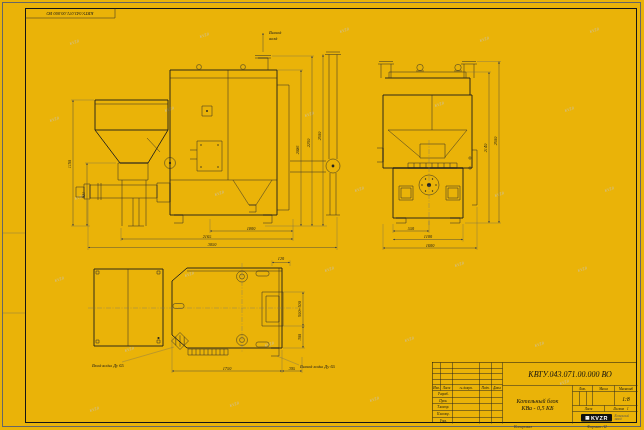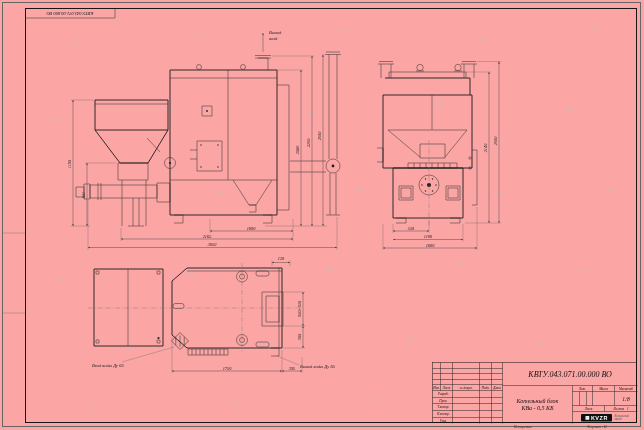--- a/index.html
+++ b/index.html
@@ -1,16 +1,16 @@
 <!DOCTYPE html>
 <html><head>
 <meta charset="utf-8">
 <style>
   html,body{margin:0;padding:0;background:#e8e8e8}
-  .sheet{position:relative;width:644px;height:430px;background:#fca5a5;overflow:hidden;font-family:"Liberation Serif",serif}
+  .sheet{position:relative;width:644px;height:430px;background:#eab308;overflow:hidden;font-family:"Liberation Serif",serif}
   .frame-outer{position:absolute;left:2px;top:2px;width:639px;height:425px;border:0.6px solid #666;box-sizing:border-box}
   .frame-inner{position:absolute;left:25px;top:8px;width:612px;height:415px;border:1.2px solid #151515;box-sizing:border-box}
   svg.draw{position:absolute;left:0;top:0}
   .o{fill:none;stroke:#1c1c1c;stroke-width:.9;stroke-linejoin:miter}
   .t{fill:none;stroke:#2a2a2a;stroke-width:.5}
   .d{stroke:#444;stroke-width:.45;fill:none}
   .e{stroke:#666;stroke-width:.35;fill:none}
   .cl{stroke:#777;stroke-width:.4;stroke-dasharray:5 1.5 1 1.5;fill:none}
   .fill{fill:#222;stroke:none}
   text{font-family:"Liberation Serif",serif;font-style:italic;fill:#1a1a1a}

